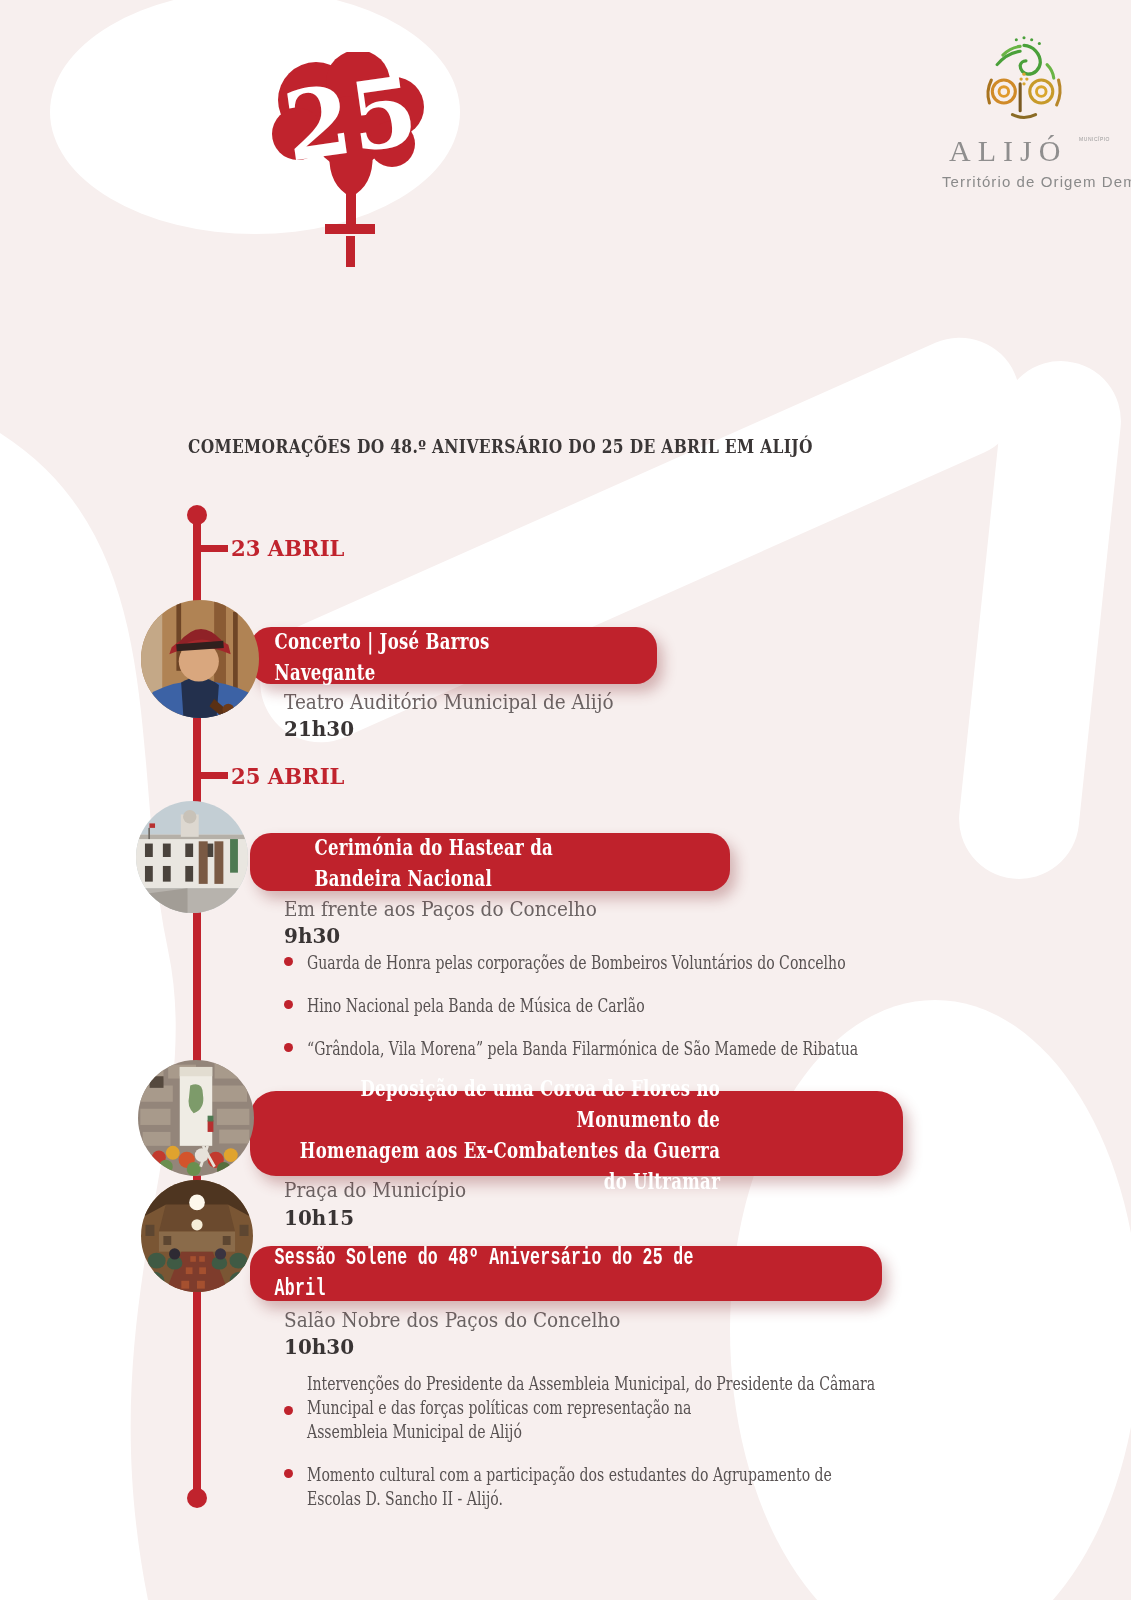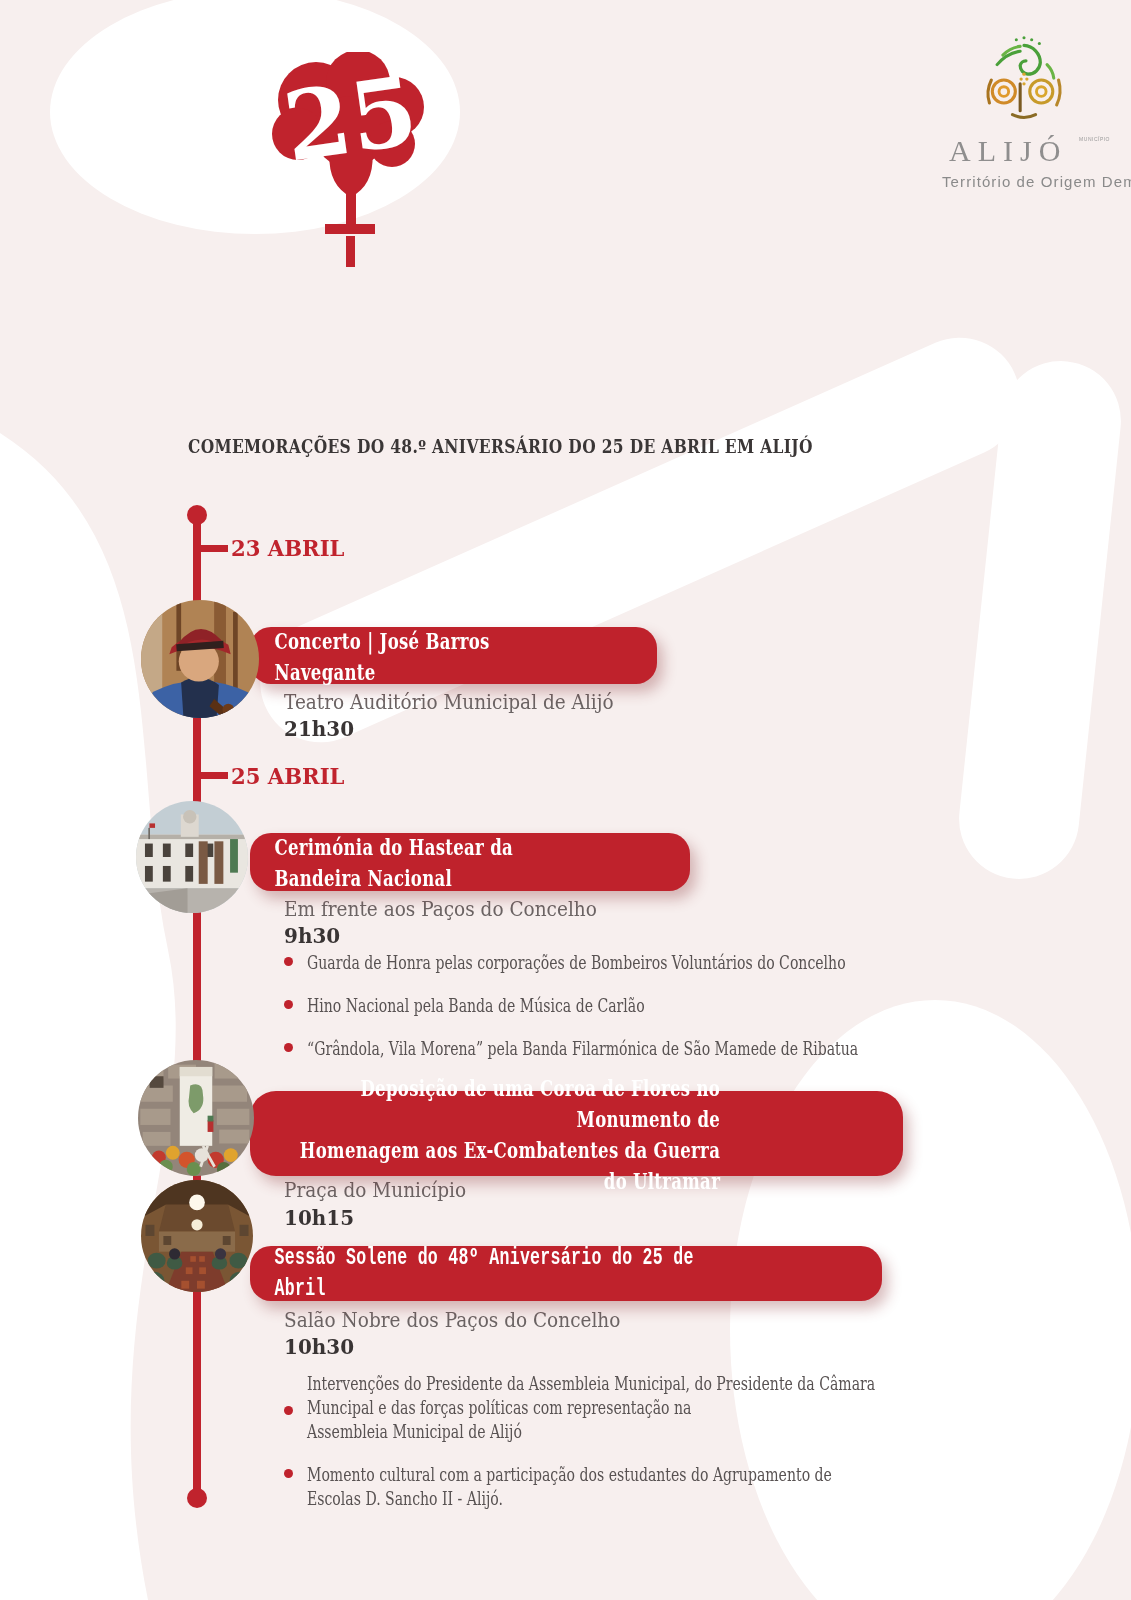--- a/index.html
+++ b/index.html
@@ -53,21 +53,21 @@
     position:absolute;background:#bf222c;border-radius:21px;z-index:3;
     box-shadow:6px 8px 14px rgba(130,35,40,.30);
     display:flex;align-items:center;
   }
   .banner-label{
     font-size:23px;font-weight:bold;color:#ffffff;letter-spacing:.4px;
     transform:scaleX(.72);transform-origin:left center;
     white-space:pre-line;padding-left:34px;line-height:31px;
   }
   #banner-1{left:250px;top:627px;width:407px;height:57px;}
-  #banner-2{left:250px;top:833px;width:440px;height:58px;}
+  #banner-2{left:250px;top:833px;width:440px;height:58px;padding-left:40px;}
   #banner-3{left:250px;top:1091px;width:653px;height:85px;border-radius:26px;text-align:right;}
   #banner-4{left:250px;top:1246px;width:632px;height:55px;font-family:Liberation Mono, monospace;}
 
   
   .loc{
     position:absolute;left:284px;font-size:21px;color:#6b6464;
     transform:scaleX(.88);transform-origin:left top;white-space:nowrap;z-index:2;
   }
   .time{
     position:absolute;left:284px;font-size:21px;font-weight:bold;color:#393434;

